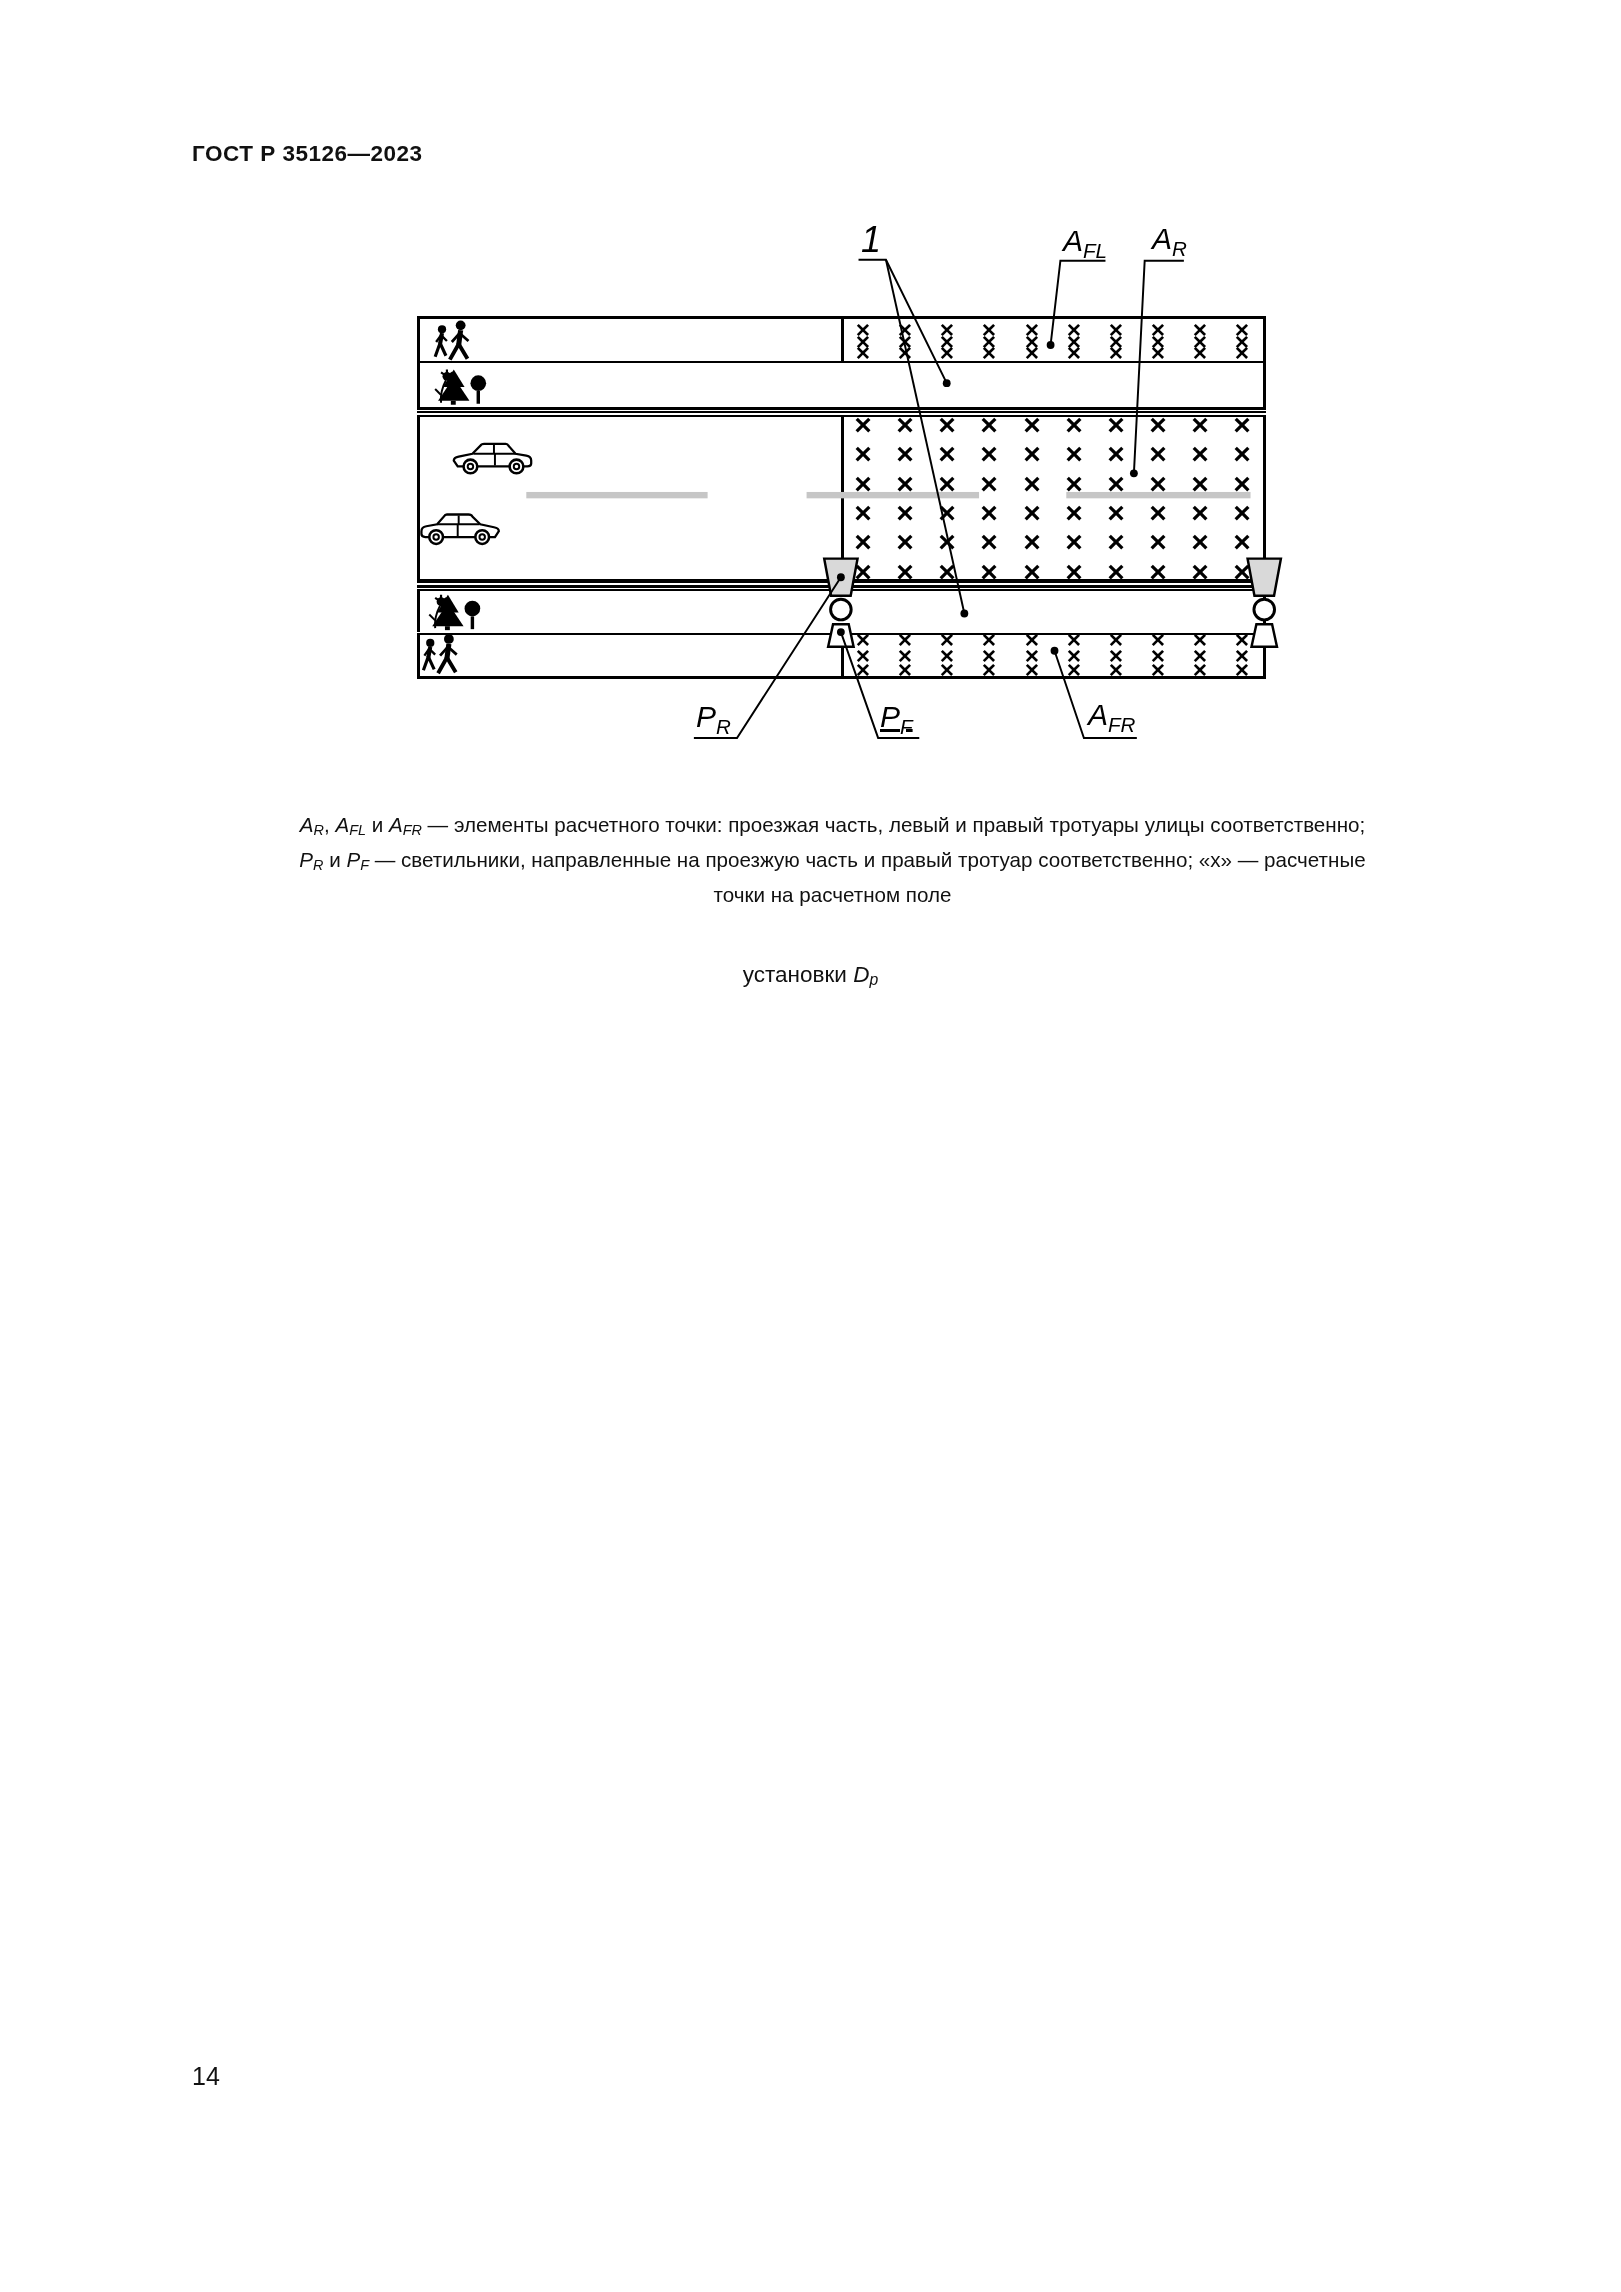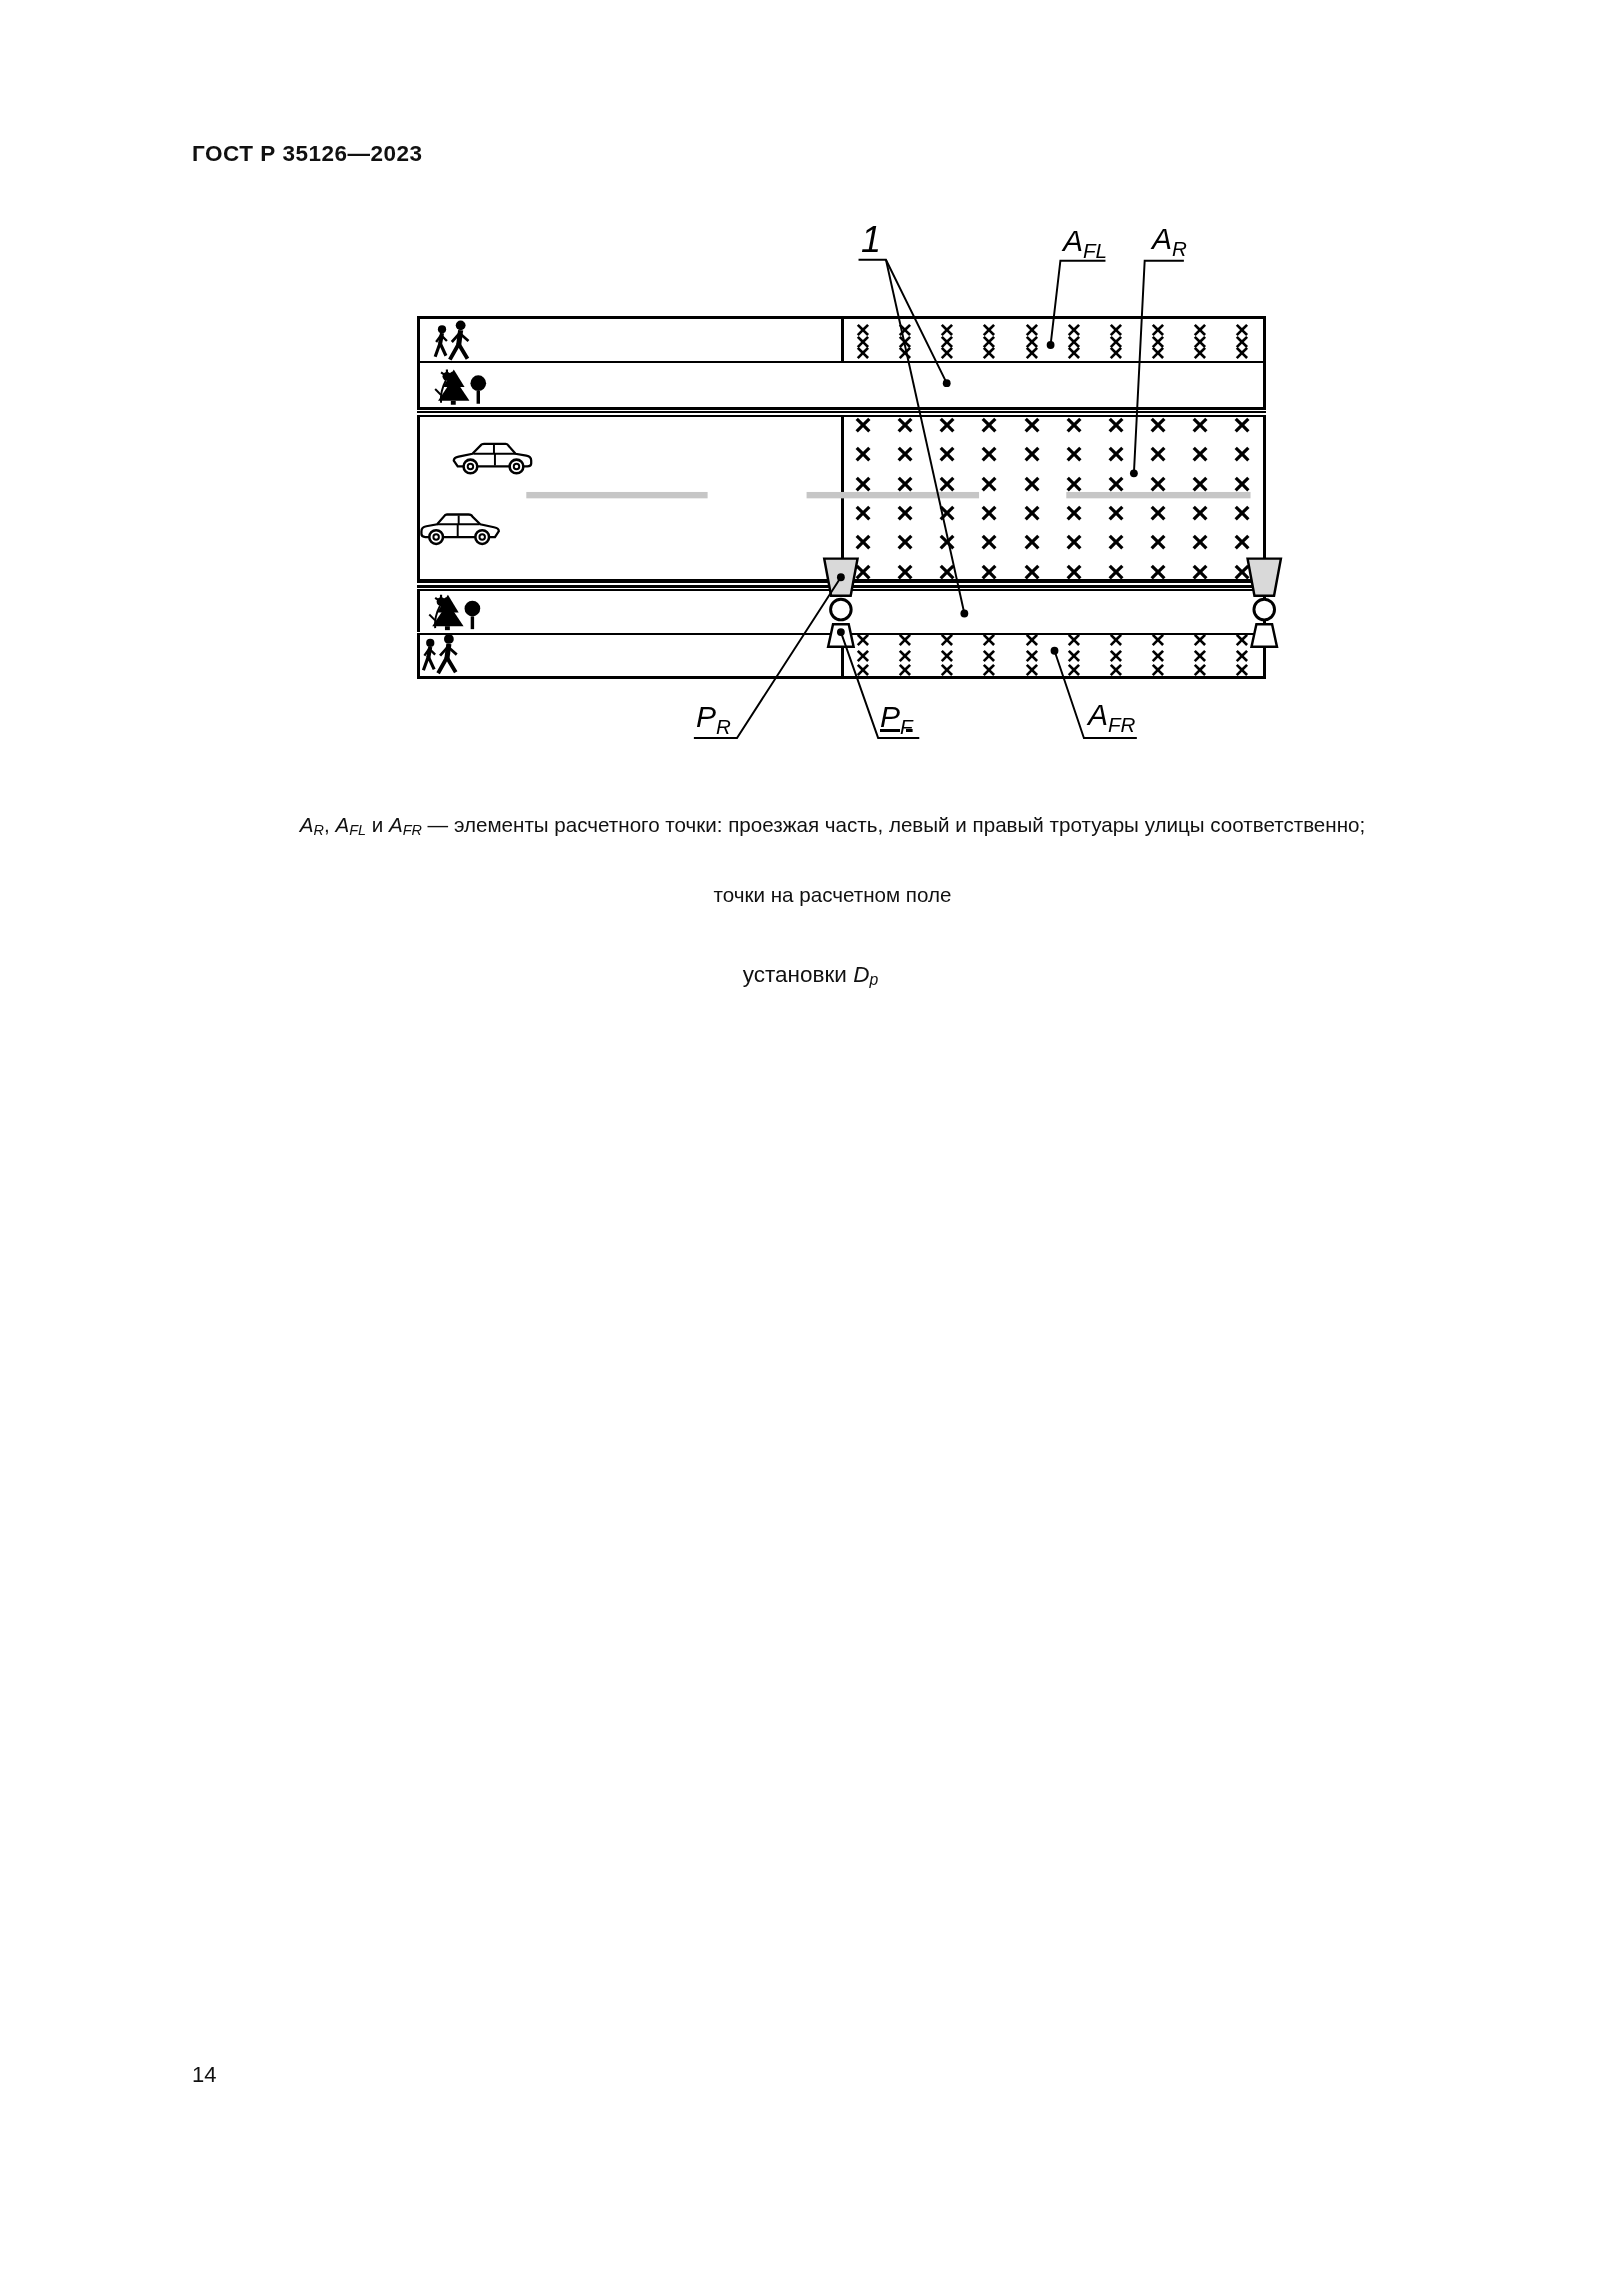--- a/index.html
+++ b/index.html
@@ -2,21 +2,21 @@
 <html><head>
 <meta charset="utf-8">
 <style>
   html,body{margin:0;padding:0;background:#e8e8e8;}
   .page{position:relative;width:1621px;height:2293px;background:#ffffff;
         font-family:"Liberation Sans",sans-serif;color:#111;overflow:hidden;}
 
   
   .doc-header{position:absolute;left:192px;top:141px;font-size:22.5px;font-weight:bold;
               letter-spacing:0.5px;white-space:nowrap;}
-  .page-number{position:absolute;left:192px;top:2062px;font-size:22px;}
+  .page-number{position:absolute;left:192px;top:2062px;font-size:25px;}
 
   
   .diagram{position:absolute;left:417px;top:316px;width:849px;height:363px;}
   .strip{position:absolute;left:0;width:849px;background:#fff;box-sizing:border-box;}
   .walk-top   {top:0;height:47px;border:3.9px solid #000;border-bottom:2.9px solid #000;}
   .lawn-top   {top:47px;height:44px;border-left:3.9px solid #000;border-right:3.9px solid #000;}
   .curb-a     {top:91px;height:9.8px;
                background:linear-gradient(#000 0 2.9px,#fff 2.9px 4.4px,#000 4.4px 6.4px,#fff 6.4px 7.8px,#000 7.8px 9.8px);}
   .roadway    {top:101px;height:162px;border-left:3.9px solid #000;border-right:3.9px solid #000;}
   .curb-b     {top:263px;height:12.7px;
@@ -278,19 +278,20 @@
   </svg>
 
   <div class="fig-label" id="label-1"><span class="seg-i">1</span></div>
   <div class="fig-label" id="label-afl"><span class="seg-i">A</span><span class="seg-sub">FL</span></div>
   <div class="fig-label" id="label-ar"><span class="seg-i">A</span><span class="seg-sub">R</span></div>
   <div class="fig-label" id="label-pr"><span class="seg-i">P</span><span class="seg-sub">R</span></div>
   <div class="fig-label" id="label-pf"><span class="seg-i">P</span><span class="seg-sub">F</span></div>
   <div class="fig-label" id="label-afr"><span class="seg-i">A</span><span class="seg-sub">FR</span></div>
 
   <div class="legend-line" style="top:812px"><span class="seg-i">A</span><span class="seg-sub">R</span><span>, </span><span class="seg-i">A</span><span class="seg-sub">FL</span><span> и </span><span class="seg-i">A</span><span class="seg-sub">FR</span><span> — элементы расчетного точки: проезжая часть, левый и правый тротуары улицы соответственно;</span></div>
+  <div class="legend-line" style="top:847px"><span class="seg-i">P</span><span class="seg-sub">R</span><span> и </span><span class="seg-i">P</span><span class="seg-sub">F</span><span> — светильники, направленные на проезжую часть и правый тротуар соответственно; «х» — расчетные</span></div>
   <div class="legend-line" style="top:882px"><span>точки на расчетном поле</span></div>
 
   <div class="caption-line" style="top:961px"><span>установки </span><span class="seg-i">D</span><span class="seg-sub">p</span></div>
 
   <div class="page-number">14</div>
 </div>
 
 
 </body></html>

